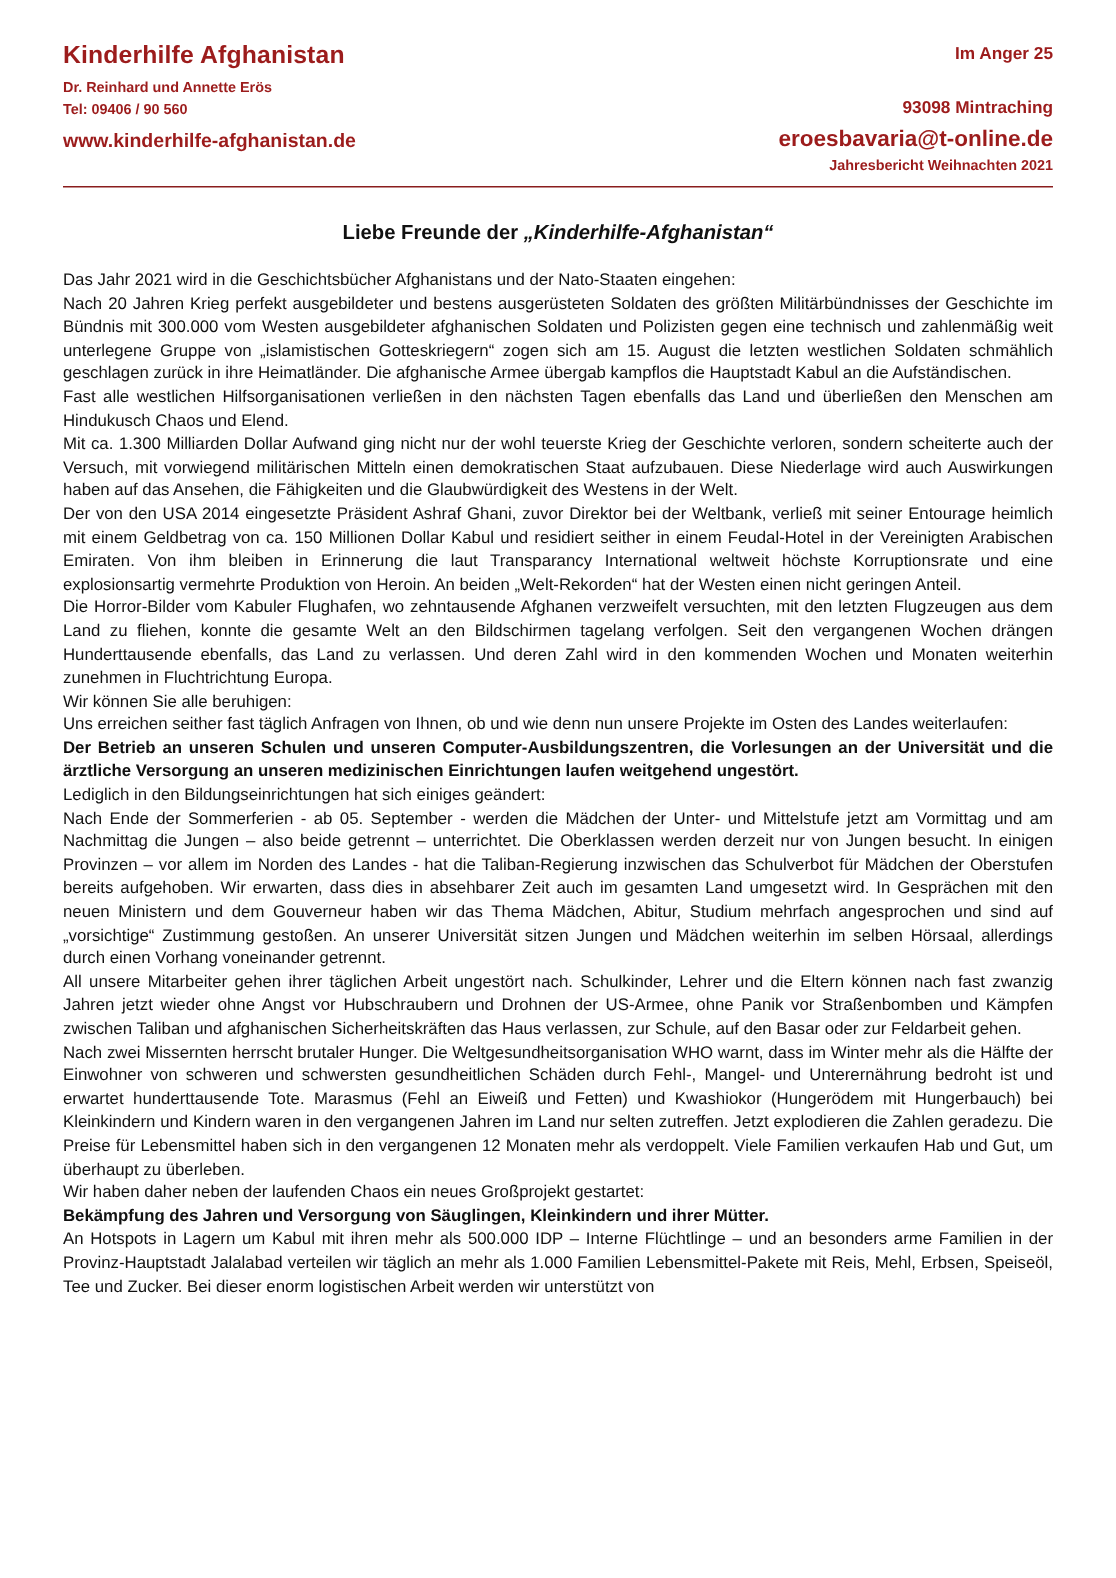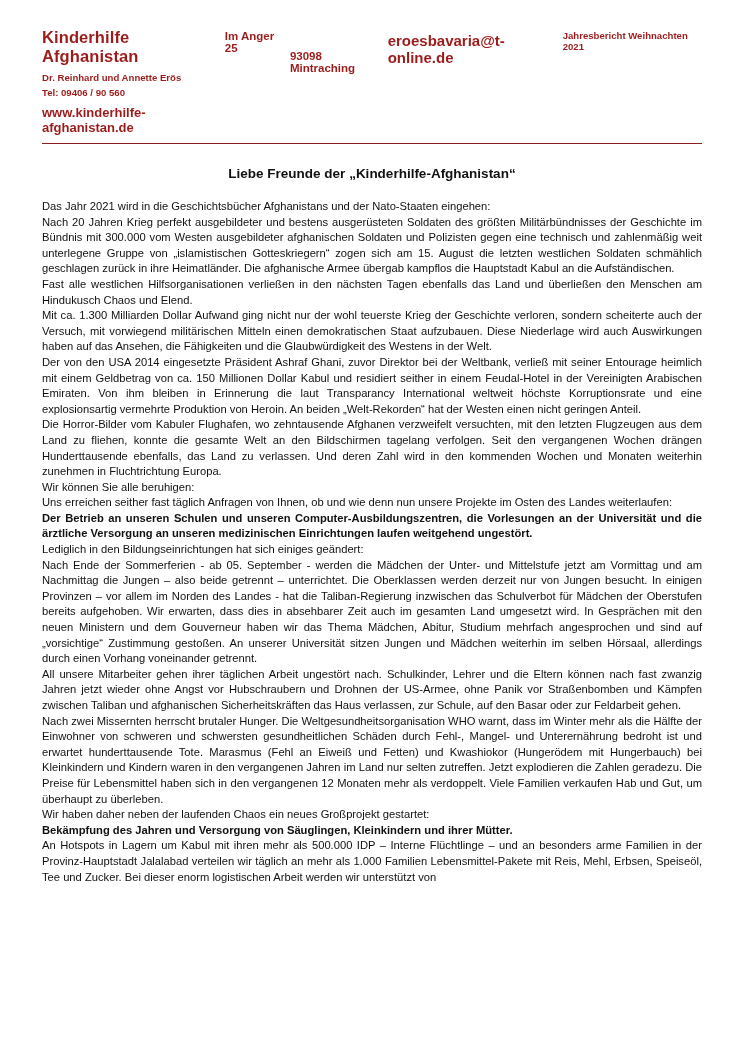--- a/index.html
+++ b/index.html
@@ -52,21 +52,22 @@
     margin-top: 2px;
   }
   .org-web {
     color: #9c1c1c;
     font-size: 13px;
     font-weight: bold;
     margin-top: 5px;
   }
   .header-right {
     display: flex;
-    align-items: flex-start;
+    flex-direction: column;
+    align-items: flex-end;
     gap: 4px;
     padding-top: 2px;
   }
   .addr1 {
     color: #9c1c1c;
     font-size: 11.5px;
     font-weight: bold;
   }
   .addr2 {
     color: #9c1c1c;
@@ -88,20 +89,21 @@
   
   .doc-title {
     text-align: center;
     font-size: 13.5px;
     font-weight: bold;
     margin-top: 22px;
     margin-bottom: 18px;
     color: #111;
   }
   .doc-title .italic {
+    font-style: italic;
   }
   
   .body-text p {
     margin: 0 0 0 0;
     font-size: 11.2px;
     line-height: 15.6px;
     text-align: justify;
     color: #111;
   }
   .body-text p.bold {

